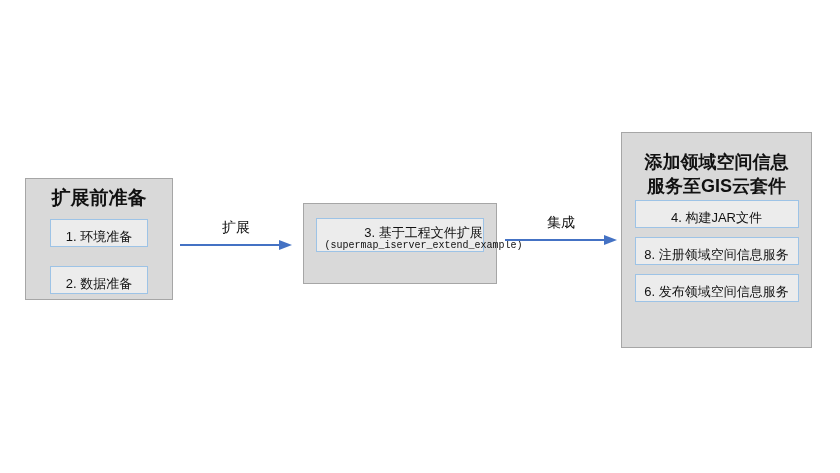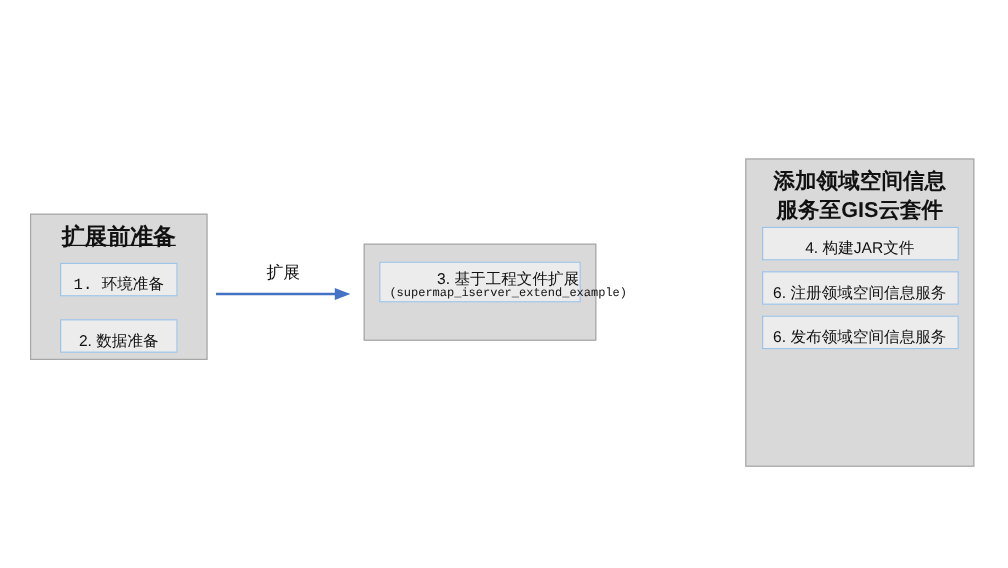--- a/index.html
+++ b/index.html
@@ -47,31 +47,31 @@
     display: flex;
     flex-direction: column;
     align-items: center;
     justify-content: flex-end;
     font-size: 13px;
     color: var(--text);
     text-align: center;
   }
   
   .stage1 { left: 25px; top: 178px; width: 148px; height: 122px; padding-top: 6px; }
-  .stage1 .stage-title { font-size: 19px; text-decoration: underline; }
+  .stage1 .stage-title { font-size: 19px; }
   .stage1 .item { width: 98px; height: 28px; margin-top: 19px; }
-  .stage1 .item:first-of-type { margin-top: 8px; font-family: Liberation Mono, monospace; }
+  .stage1 .item:first-of-type { margin-top: 8px; }
   
   .stage2 { left: 303px; top: 203px; width: 194px; height: 81px; padding-top: 7px; }
   .stage2 .stage-title { font-size: 17px; }
   .stage2 .item { width: 168px; height: 34px; margin-top: 7px; padding-left: 47px; }
   .stage2 .item .label { line-height: 15px; }
   .stage2 .item .sublabel { font-size: 10px; line-height: 11px; font-family: Liberation Mono, monospace; }
   
-  .stage3 { left: 621px; top: 132px; width: 191px; height: 257px; padding-top: 6px; }
+  .stage3 { left: 621px; top: 132px; width: 191px; height: 216px; padding-top: 17px; }
   .stage3 .stage-title { font-size: 18px; line-height: 24px; }
   .stage3 .item { width: 164px; height: 28px; margin-top: 9px; }
   .stage3 .item:first-of-type { margin-top: 2px; }
   
   .arrow {
     position: absolute;
     display: flex;
     flex-direction: column;
     align-items: center;
     color: var(--arrow);
@@ -111,28 +111,35 @@
     </svg>
   </div>
 
   <section class="stage stage2">
     <div class="item">
       <span class="label">3. 基于工程文件扩展</span>
       <span class="sublabel">(supermap_iserver_extend_example)</span>
     </div>
   </section>
 
+  <div class="arrow arrow2">
+    <span class="arrow-label">集成</span>
+    <svg width="114" height="14" viewBox="0 0 114 14" aria-hidden="true">
+      <line x1="1" y1="7" x2="102" y2="7"></line>
+      <polygon points="100,2 113,7 100,12"></polygon>
+    </svg>
+  </div>
 
   <section class="stage stage3">
     <h2 class="stage-title">添加领域空间信息
 服务至GIS云套件</h2>
     <div class="item">
       <span class="label">4. 构建JAR文件</span>
     </div>
     <div class="item">
-      <span class="label">6. 注册领域空间信息服务</span>
+      <span class="label">8. 注册领域空间信息服务</span>
     </div>
     <div class="item">
       <span class="label">6. 发布领域空间信息服务</span>
     </div>
   </section>
 
 </div>
 
 </body></html>

